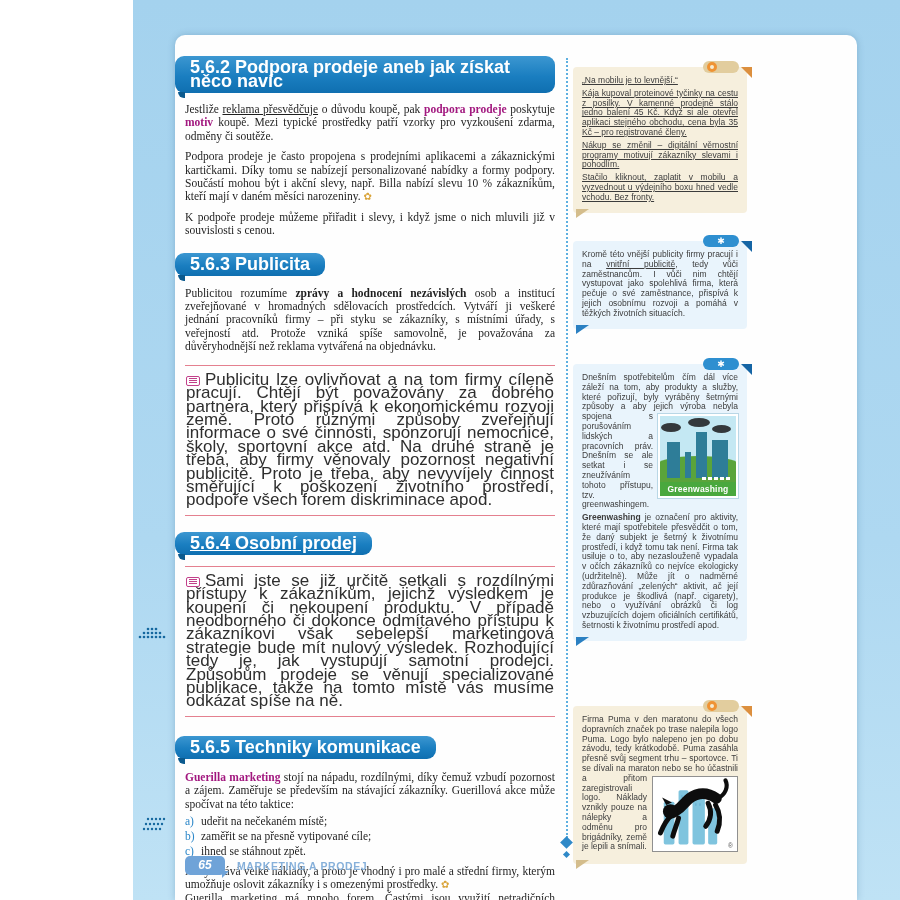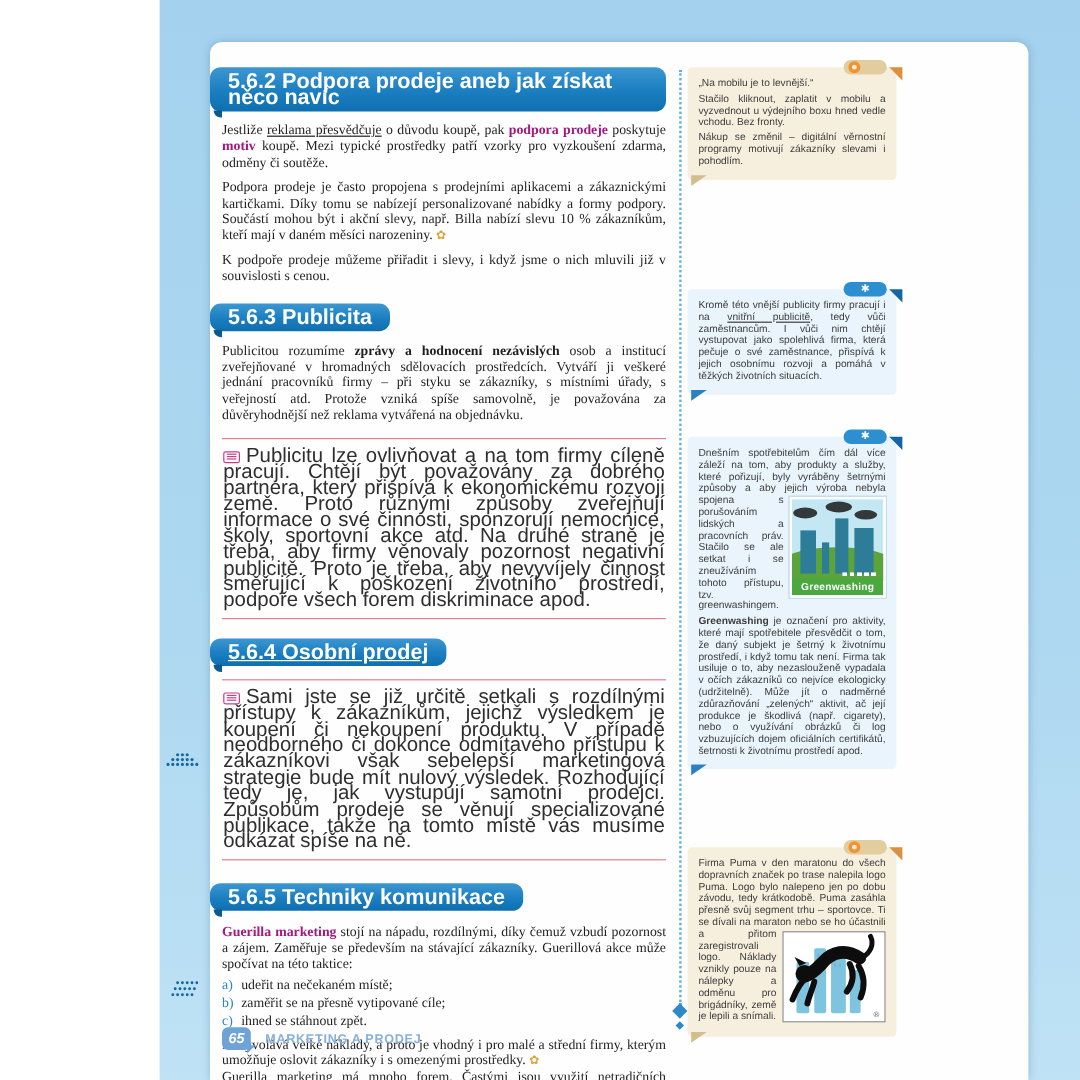--- a/index.html
+++ b/index.html
@@ -43,21 +43,21 @@
       linear-gradient(#c2408a,#c2408a) 2px 3.5px/8px 1px no-repeat,
       linear-gradient(#c2408a,#c2408a) 2px 5.5px/8px 1px no-repeat; }
 
   .glist { font-family:"Liberation Serif", serif; font-size:11.5px;
     line-height:15px; color:#1e1e1e; }
   .glist .li { display:flex; }
   .glist .li .lab { color:#2a86c8; width:16px; flex:0 0 16px; }
 
   
   .footer { position:absolute; left:185px; top:856px; display:flex; align-items:center; }
-  .pnum { position:relative; width:24px; height:19px; background:#6fa3d8;
+  .pnum { position:relative; width:40px; height:19px; background:#6fa3d8;
     border-radius:5px; color:#fff; font-weight:bold; font-style:italic;
     font-size:12px; text-align:center; line-height:19px; }
   .pnum::after { content:""; position:absolute; right:-4px; bottom:-3px;
     border-top:7px solid #6fa3d8; border-right:7px solid transparent; }
   .chapter { margin-left:12px; color:#86b0da; font-weight:bold; font-size:10.5px;
     letter-spacing:.6px; }
 
   
   .vdots { position:absolute; left:566px; top:58px; height:780px; width:0;
     border-left:2px dotted #5fb0e0; }
@@ -213,27 +213,28 @@
           <span class="lab">c)</span>
           <span>ihned se stáhnout zpět.</span>
         </div>
     </div>
 
     <p class="body-p" style="margin-top:6px;"><span>Nevyvolává velké náklady, a proto je vhodný i pro malé a střední firmy, kterým umožňuje oslovit zákazníky i s omezenými prostředky.</span> <span class="flower">✿</span></p>
 
     <p class="body-p" style="margin-top:0;"><span>Guerilla marketing má mnoho forem. Častými jsou využití netradičních reklamních nosičů (držadla v MHD, sochy, fontány, odpadkové koše). Často se používají nálepky.</span></p>
   </div>
 
-  <div class="sbox tan" style="top:56px;">
+  <div class="sbox tan" style="top:67px;text-decoration:underline;">
     <div class="tab tan-tab">
         <span class="pin"></span>
       </div>
     <p class="title">„Na mobilu je to levnější.“</p>
+    <p>Kája kupoval proteinové tyčinky na cestu z posilky. V kamenné prodejně stálo jedno balení 45 Kč. Když si ale otevřel aplikaci stejného obchodu, cena byla 35 Kč – pro registrované členy.</p>
+    <p>Nákup se změnil – digitální věrnostní programy motivují zákazníky slevami i pohodlím.</p>
     <p>Stačilo kliknout, zaplatit v mobilu a vyzvednout u výdejního boxu hned vedle vchodu. Bez fronty.</p>
-    <p>Nákup se změnil – digitální věrnostní programy motivují zákazníky slevami i pohodlím.</p>
   </div>
 
   <div class="sbox blue" style="top:241px;">
     <div class="tab blue-tab"><span>✱</span></div>
     <p><span>Kromě této vnější publicity firmy pracují i na </span><span class="un">vnitřní publicitě</span><span>, tedy vůči zaměstnancům. I vůči nim chtějí vystupovat jako spolehlivá firma, která pečuje o své zaměstnance, přispívá k jejich osobnímu rozvoji a pomáhá v těžkých životních situacích.</span></p>
   </div>
 
   <div class="sbox blue" style="top:364px;">
     <div class="tab blue-tab"><span>✱</span></div>
     <p><span>Dnešním spotřebitelům čím dál více záleží na tom, aby produkty a služby, které pořizují, byly vyráběny šetrnými způsoby a aby jejich výroba nebyla </span><span class="gw-fig">
@@ -241,21 +242,21 @@
           <span class="gw-grass"></span>
           <span class="gw-tower gw-t1"></span>
           <span class="gw-tower gw-t2"></span>
           <span class="gw-tower gw-t3"></span>
           <span class="gw-tower gw-t4"></span>
           <span class="gw-smoke gw-s1"></span>
           <span class="gw-smoke gw-s2"></span>
           <span class="gw-smoke gw-s3"></span>
           <span class="gw-dash"></span>
           <span class="gw-banner">Greenwashing</span>
-        </span><span>spojena s porušováním lidských a pracovních práv. Stačilo se ale setkat i se zneužíváním tohoto přístupu, tzv. greenwashingem.</span></p>
+        </span><span>spojena s porušováním lidských a pracovních práv. Dnešním se ale setkat i se zneužíváním tohoto přístupu, tzv. greenwashingem.</span></p>
     <p><span class="bd">Greenwashing</span><span> je označení pro aktivity, které mají spotřebitele přesvědčit o tom, že daný subjekt je šetrný k životnímu prostředí, i když tomu tak není. Firma tak usiluje o to, aby nezaslouženě vypadala v očích zákazníků co nejvíce ekologicky (udržitelně). Může jít o nadměrné zdůrazňování „zelených“ aktivit, ač její produkce je škodlivá (např. cigarety), nebo o využívání obrázků či log vzbuzujících dojem oficiálních certifikátů, šetrnosti k životnímu prostředí apod.</span></p>
   </div>
 
   <div class="sbox tan" style="top:706px;">
     <div class="tab tan-tab">
         <span class="pin"></span>
       </div>
     <p><span>Firma Puma v den maratonu do všech dopravních značek po trase nalepila logo Puma. Logo bylo nalepeno jen po dobu závodu, tedy krátkodobě. Puma zasáhla přesně svůj segment trhu – sportovce. Ti se dívali na maraton nebo se ho účastnili </span><span class="puma-fig">
           <svg viewBox="0 0 100 90" preserveAspectRatio="xMidYMid meet">
       <g fill="#7fc4de">

